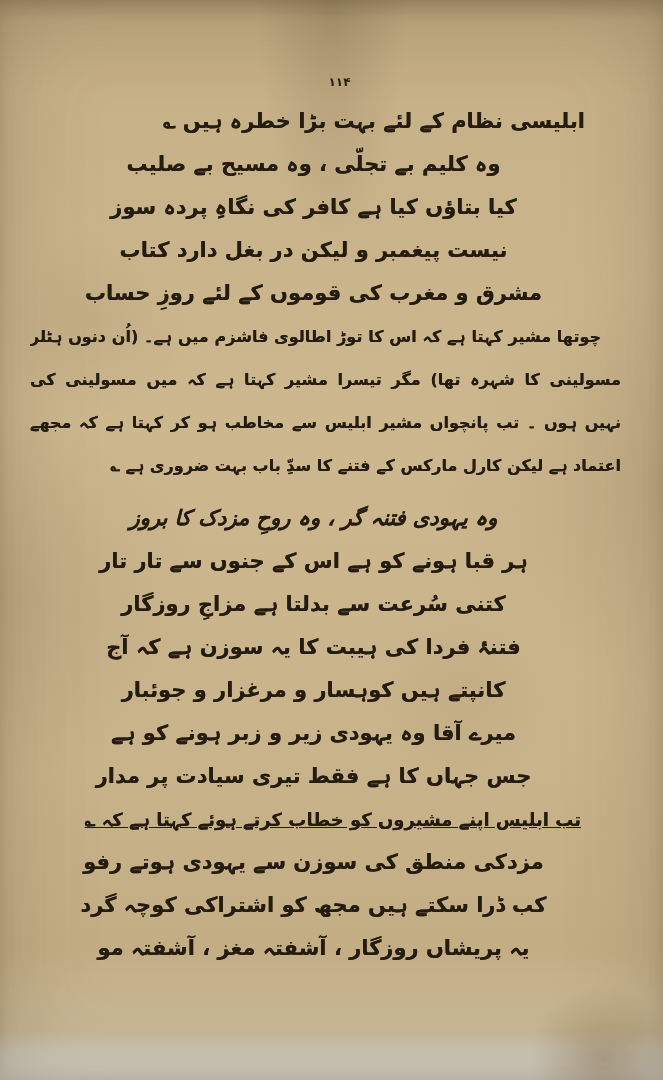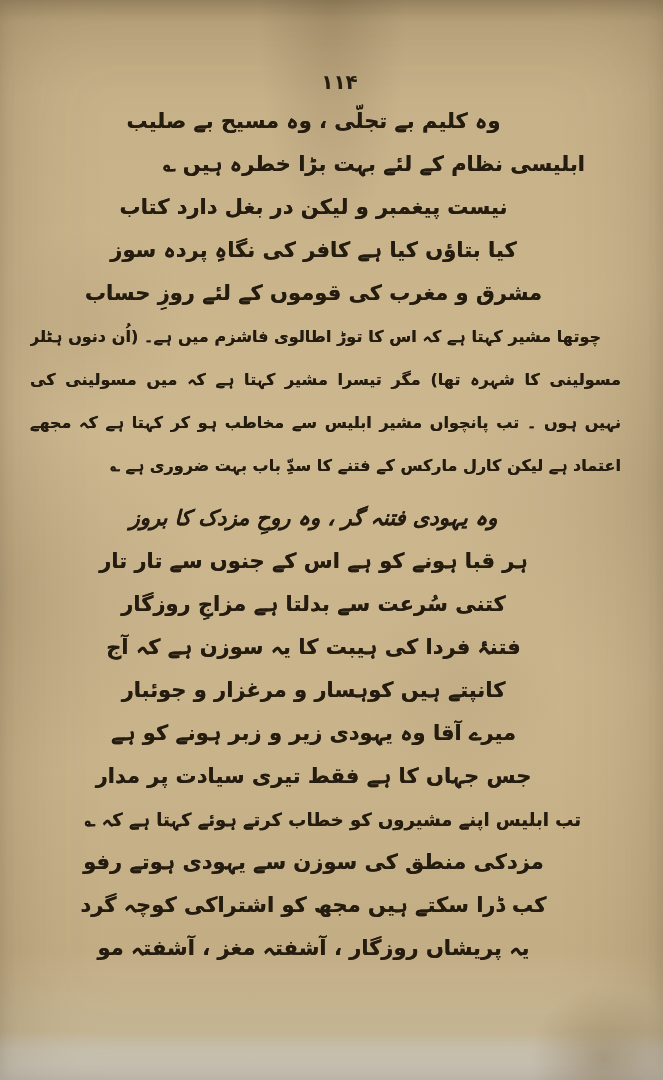--- a/index.html
+++ b/index.html
@@ -37,21 +37,21 @@
     right: 42px;
     left: 30px;
     direction: rtl;
     color: #251c10;
   }
   .page-number {
     height: 36px;
     line-height: 36px;
     text-align: center;
     transform: translateX(14px); 
-    font-size: 20px;
+    font-size: 12px;
     font-weight: 700;
     letter-spacing: 2px;
   }
   .line {
     height: 43px;
     line-height: 43px;
     font-weight: 700;
     white-space: nowrap;
     text-shadow: 0 0 0.6px rgba(35,26,15,0.85);
   }
@@ -74,36 +74,37 @@
   }
   .line.cont {
     text-align: right;
     padding-right: 36px;
     font-size: 21px;
   }
   .line.intro {
     text-align: right;
     padding-right: 40px;
     font-size: 18px;
+    text-decoration: underline;
   }
   .gap-top { margin-top: 10px; font-style: italic; }
 </style>
 </head>
 <body>
 
 <div class="page">
   <div class="content">
 
     <div class="page-number">۱۱۴</div>
 
+    <div class="line cont">ابلیسی نظام کے لئے بہت بڑا خطرہ ہیں ؎</div>
+
     <div class="line verse">وہ کلیم بے تجلّی ، وہ مسیح بے صلیب</div>
-
-    <div class="line cont">ابلیسی نظام کے لئے بہت بڑا خطرہ ہیں ؎</div>
+    <div class="line verse">کیا بتاؤں کیا ہے کافر کی نگاہِ پردہ سوز</div>
     <div class="line verse">نیست پیغمبر و لیکن در بغل دارد کتاب</div>
-    <div class="line verse">کیا بتاؤں کیا ہے کافر کی نگاہِ پردہ سوز</div>
     <div class="line verse">مشرق و مغرب کی قوموں کے لئے روزِ حساب</div>
 
     <div class="line prose p-start">چوتھا مشیر کہتا ہے کہ اس کا توڑ اطالوی فاشزم میں ہے۔ (اُن دنوں ہٹلر سے زیادہ</div>
     <div class="line prose">مسولینی کا شہرہ تھا) مگر تیسرا مشیر کہتا ہے کہ میں مسولینی کی عاقبت بینی کا زیادہ قائل</div>
     <div class="line prose">نہیں ہوں ۔ تب پانچواں مشیر ابلیس سے مخاطب ہو کر کہتا ہے کہ مجھے تیری دانائی پر پورا</div>
     <div class="line prose p-end">اعتماد ہے لیکن کارل مارکس کے فتنے کا سدِّ باب بہت ضروری ہے ؎</div>
 
     <div class="line verse gap-top">وہ یہودی فتنہ گر ، وہ روحِ مزدک کا بروز</div>
     <div class="line verse">ہر قبا ہونے کو ہے اس کے جنوں سے تار تار</div>
     <div class="line verse">کتنی سُرعت سے بدلتا ہے مزاجِ روزگار</div>

